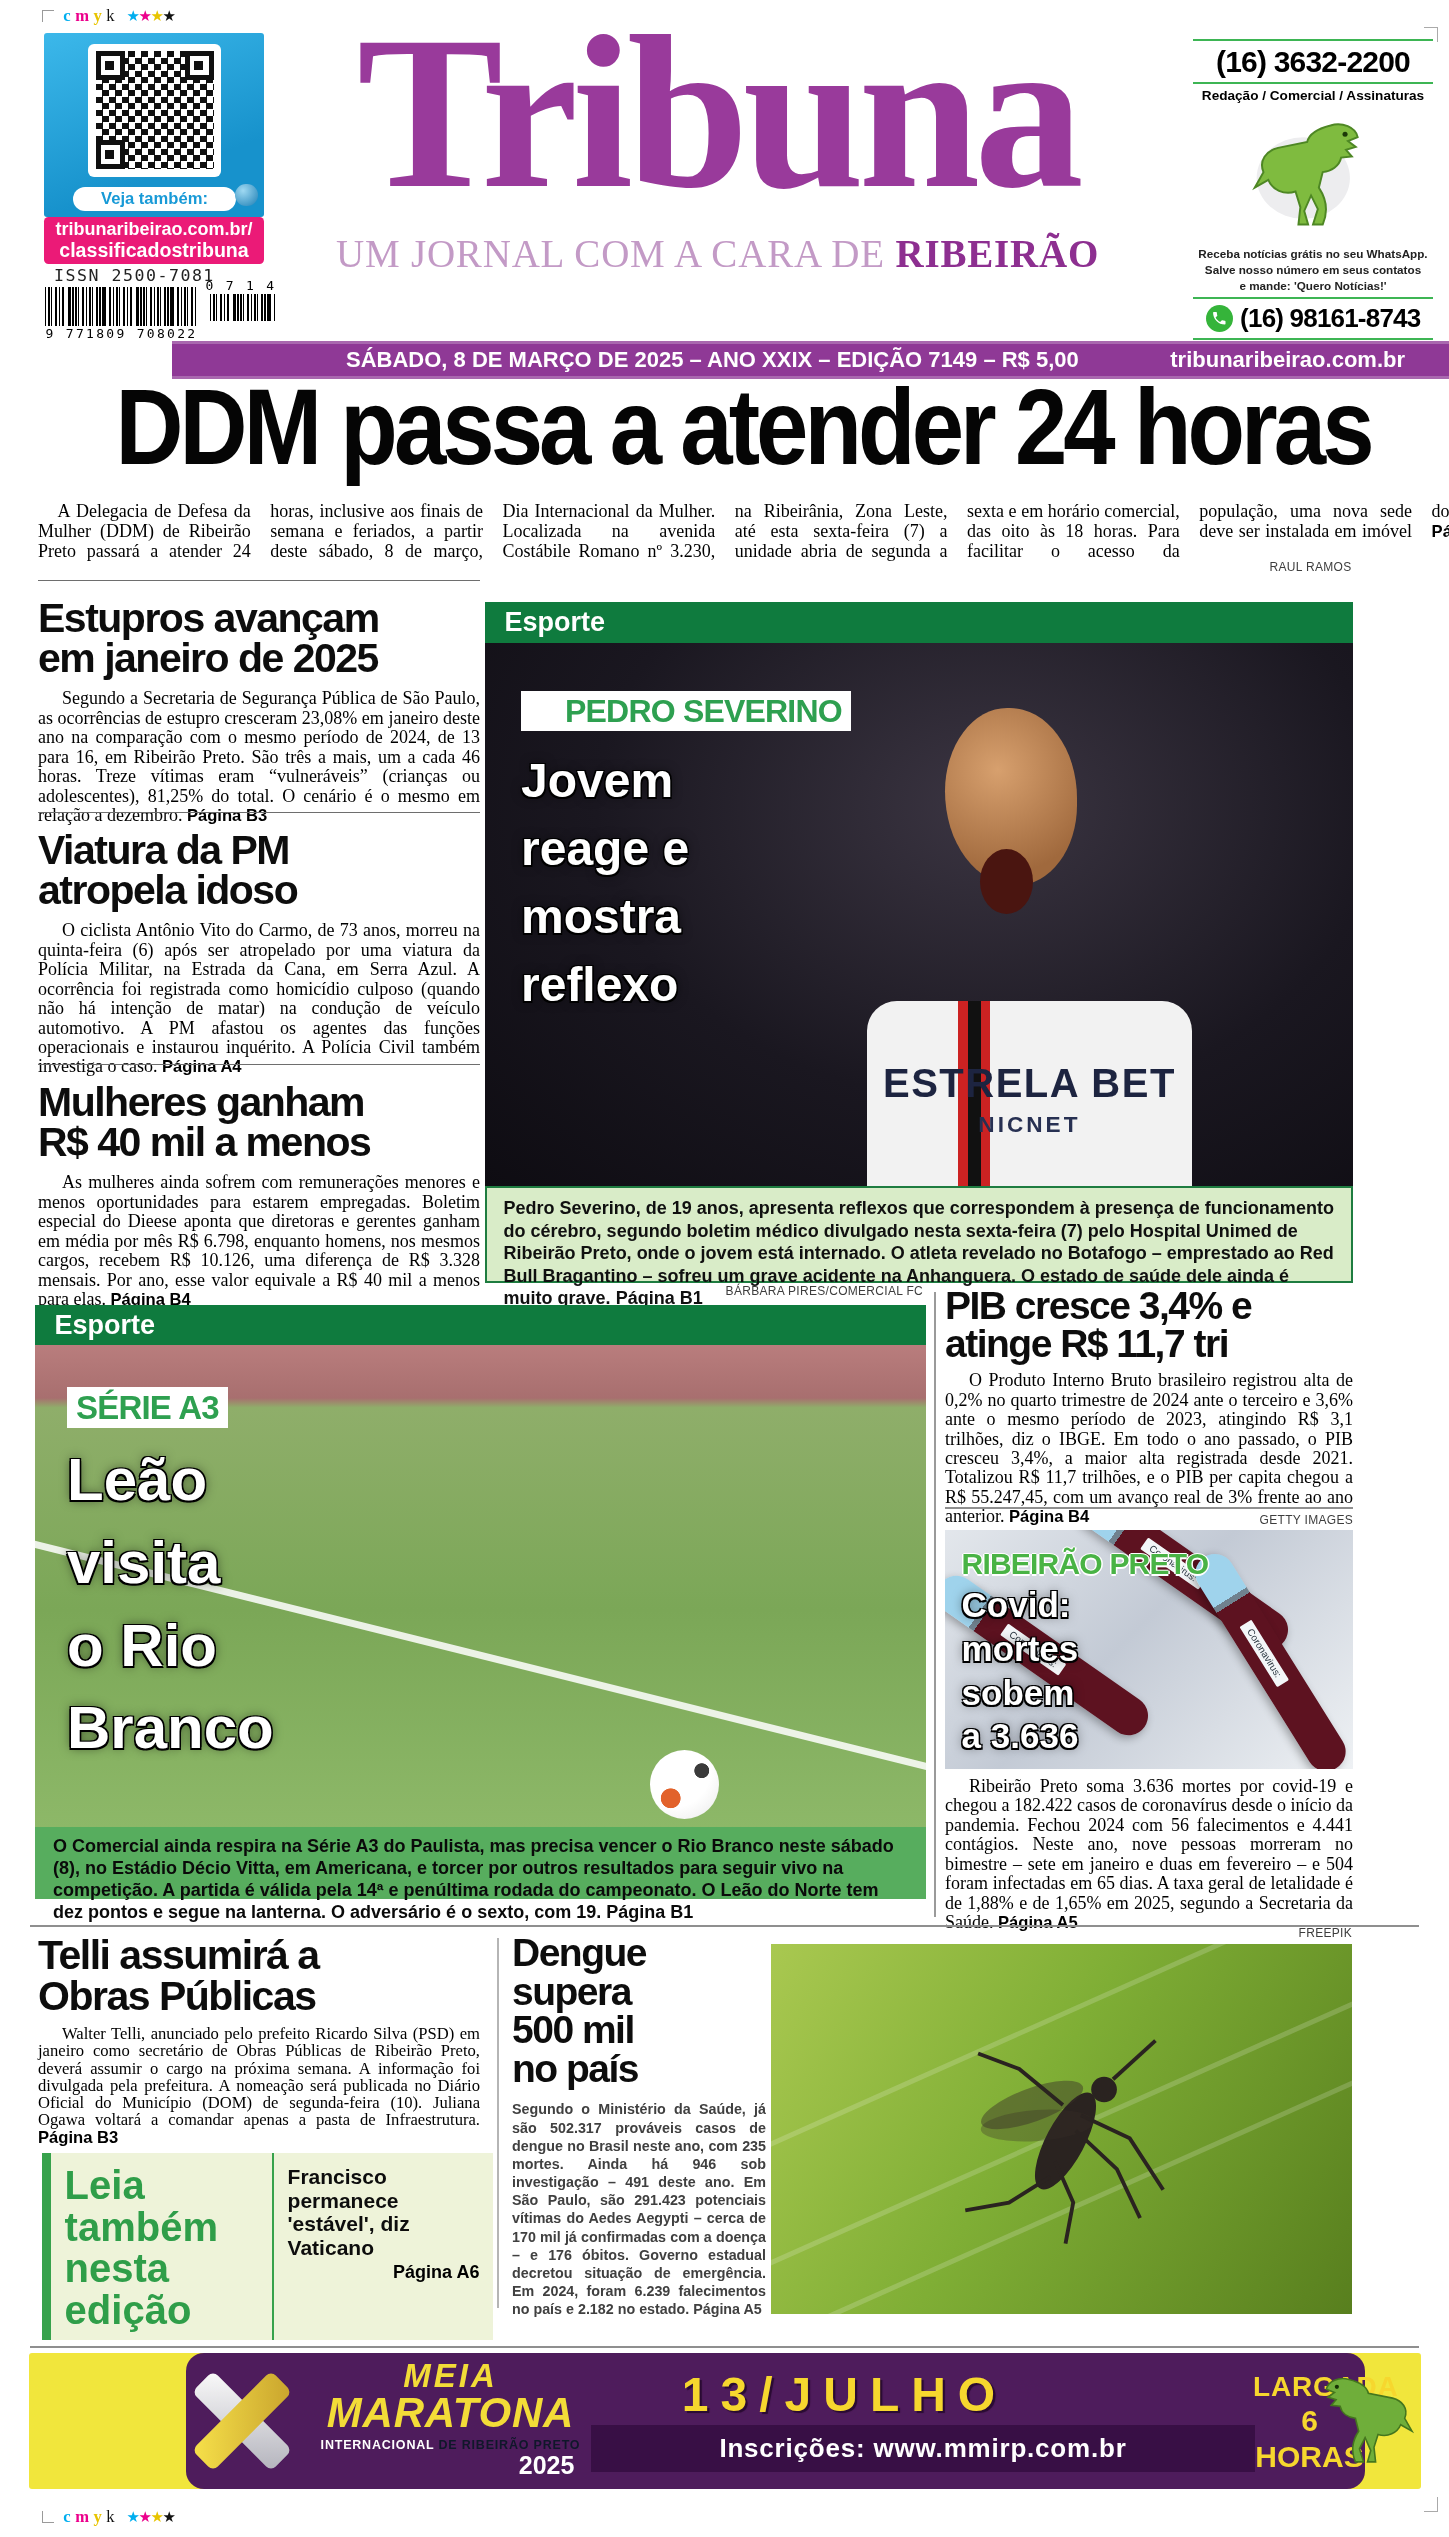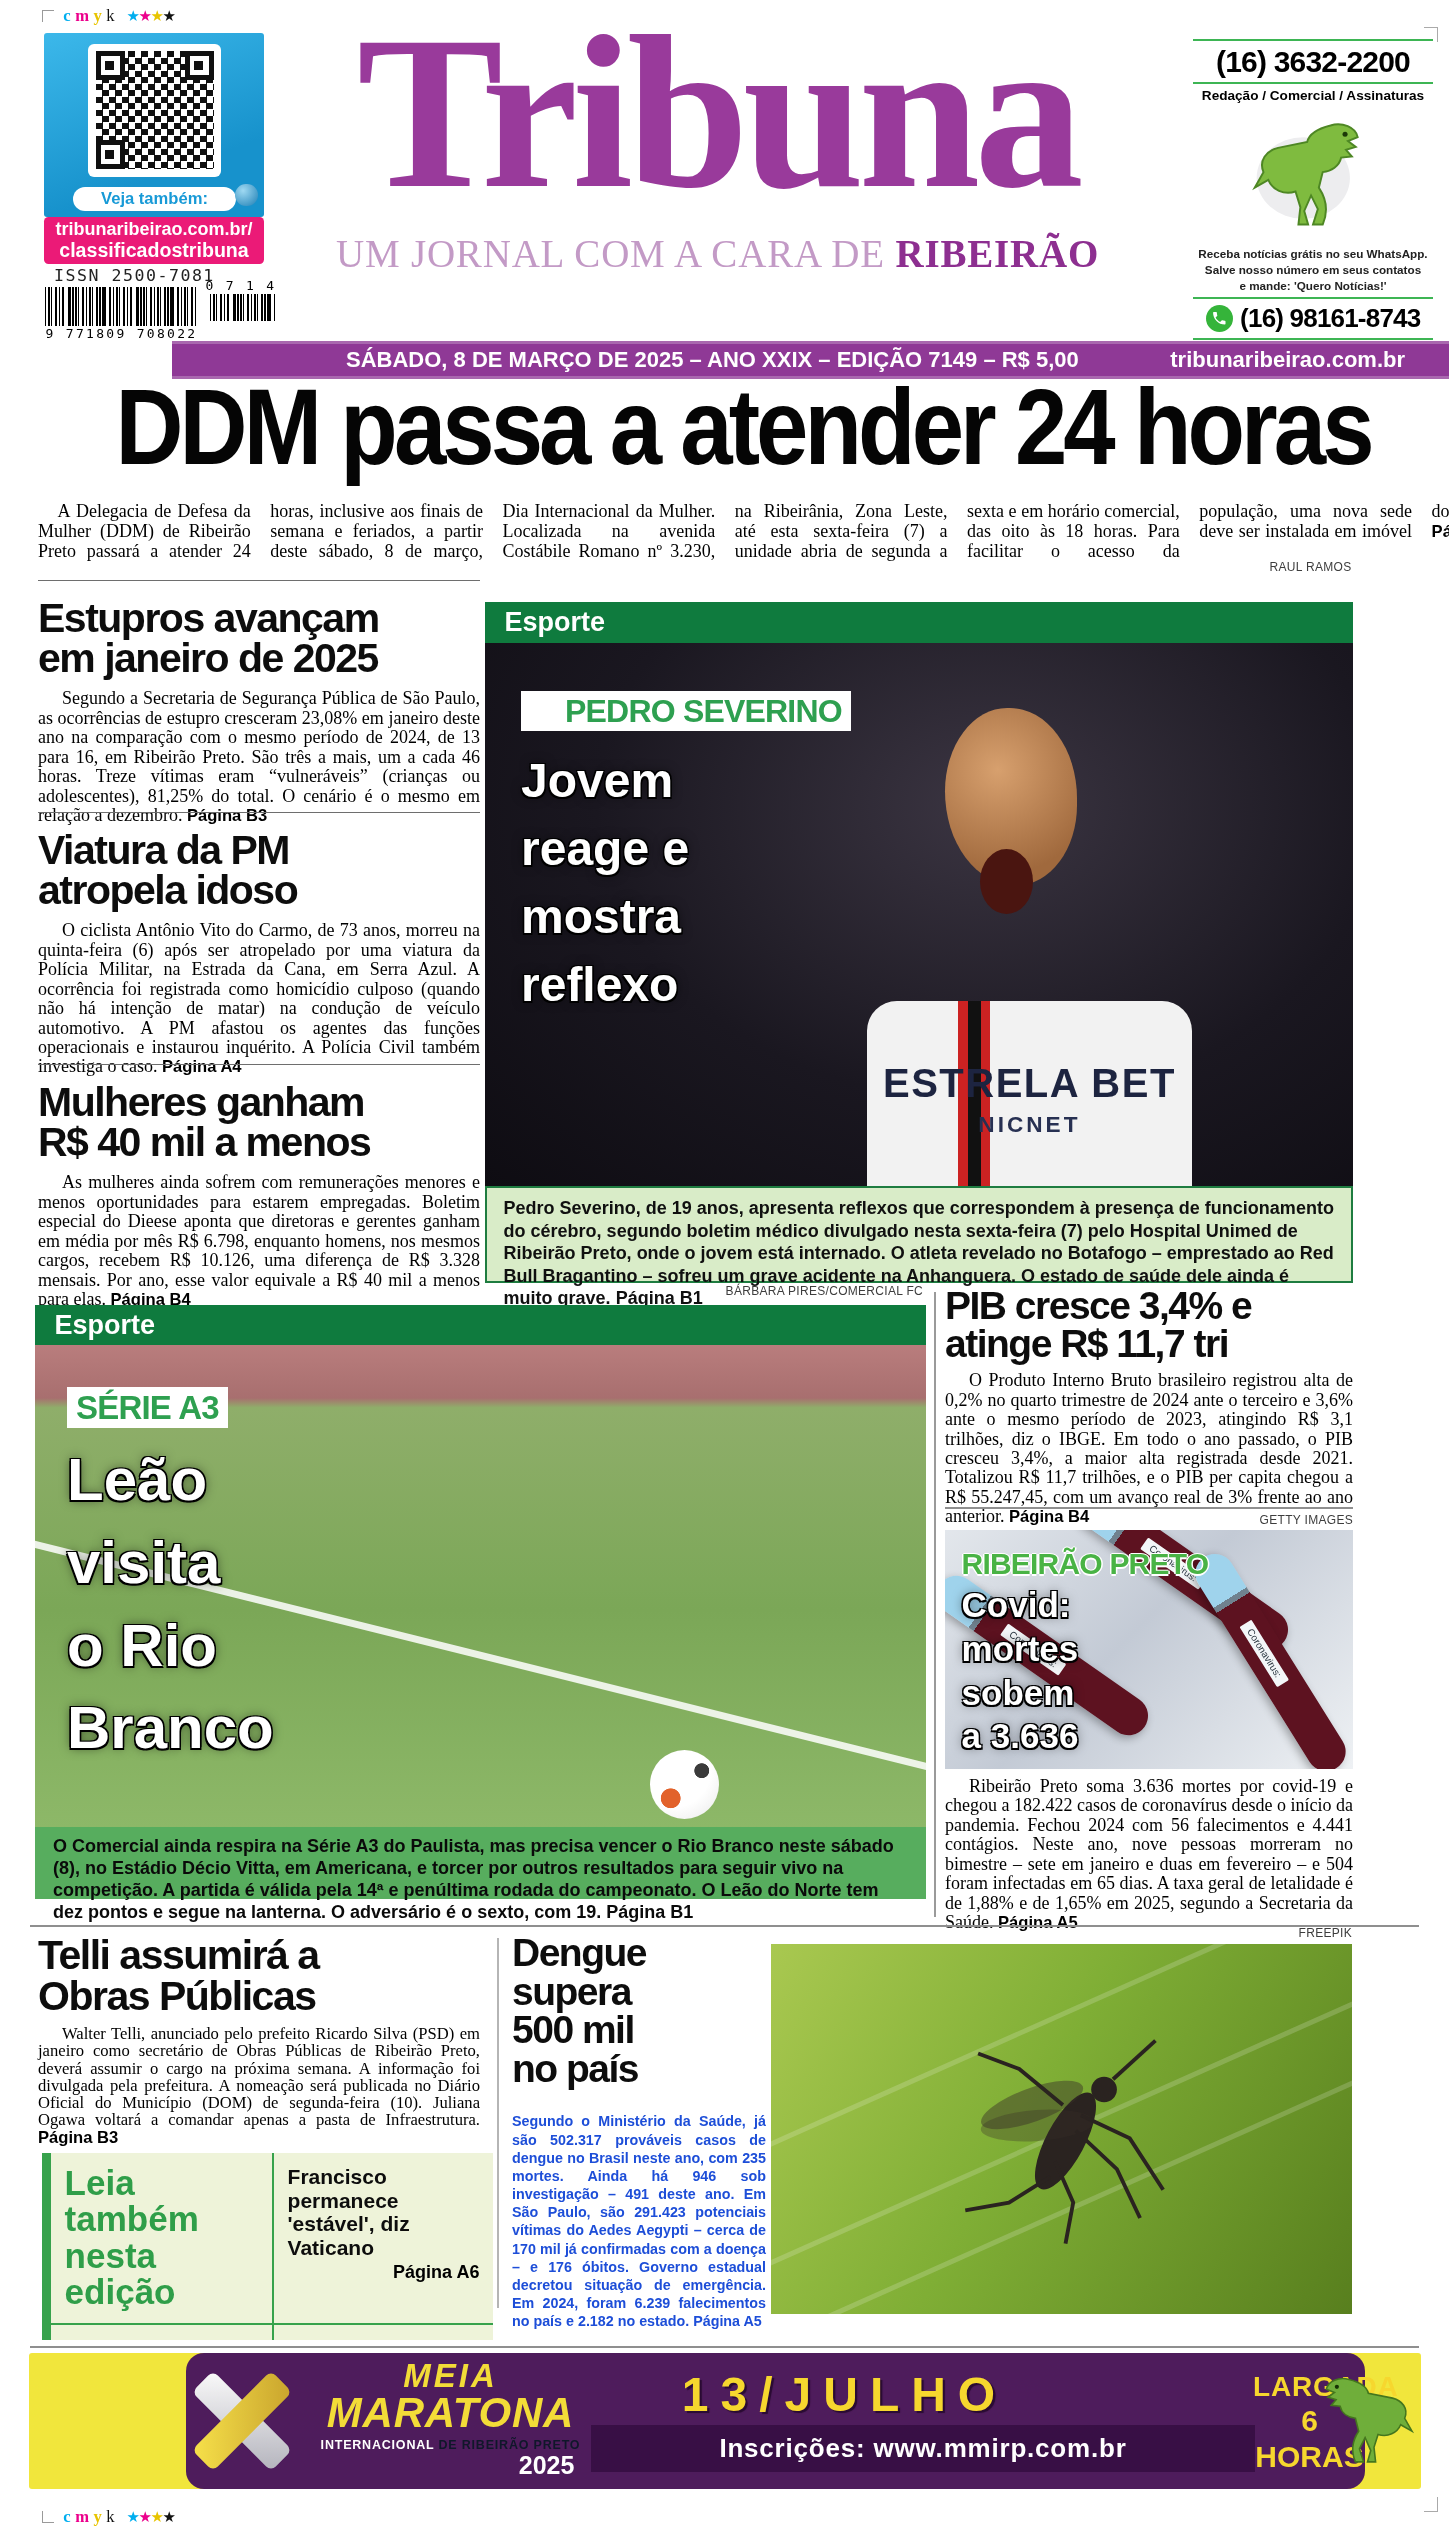--- a/index.html
+++ b/index.html
@@ -117,25 +117,25 @@
         box-shadow:0 3.8px 9px rgba(0,0,0,.3);display:flex;align-items:center;}
   .tube span{margin-left:78px;background:#f3f6f8;color:#2a3640;font-family:"Liberation Sans",sans-serif;
              font-size:9.8px;padding:1.5px 7.5px;border-radius:1.5px;}
   .covbody{position:absolute;left:0;top:495px;width:100%;}
   
   .leiabox{left:42px;top:2153px;width:451px;height:187px;background:#eef3d9;border-left:9px solid #37a24c;
            box-sizing:border-box;display:grid;grid-template-columns:1fr 1fr;overflow:hidden;}
   .leiacell{padding:12px 13.6px;box-sizing:border-box;}
   .leiacell.c2{border-left:2.3px solid #37a24c;}
   .leiacell.r2{border-top:2.3px solid #37a24c;}
-  .leiatitle{color:#2f9e49;font-family:"Liberation Sans",sans-serif;font-weight:bold;font-size:35px;line-height:1.04;white-space:pre-line;}
+  .leiatitle{color:#2f9e49;font-family:"Liberation Sans",sans-serif;font-weight:bold;font-size:40px;line-height:1.04;white-space:pre-line;}
   .leiatext{font-family:"Liberation Sans",sans-serif;font-weight:bold;font-size:21px;line-height:1.12;color:#0d0d0d;white-space:pre-line;}
   .leiapage{font-family:"Liberation Sans",sans-serif;font-weight:bold;font-size:18px;text-align:right;margin-top:3px;}
   .dengue-body{font-family:"Liberation Sans",sans-serif;font-weight:bold;font-size:14.3px;line-height:1.27;
-               text-align:justify;margin-top:24px;color:#1d4ed8;}
+               text-align:justify;margin-top:12px;color:#404040;}
   .mosqphoto{left:771px;top:1944px;width:581px;height:370px;overflow:hidden;
              background:linear-gradient(120deg,#a9c850 0%,#7fae35 45%,#587f1e 100%);}
   .leafvein{position:absolute;width:140%;height:4.5px;background:rgba(255,255,255,.18);transform:rotate(-24deg);}
   
   .banner{left:29px;top:2353px;width:1392px;height:136px;background:#f1e63c;border-radius:3px;overflow:hidden;}
   .bpurple{position:absolute;left:157px;top:0;width:1179px;height:136px;background:#4e1c5c;border-radius:18px;}
   .xlogo{position:absolute;left:148px;top:3px;width:130px;height:130px;}
   .xbar{position:absolute;left:9px;top:50px;width:112px;height:30px;border-radius:6.8px;}
   .xb1{background:linear-gradient(135deg,#fafafa,#b4b4bd);transform:rotate(45deg);}
   .xb2{background:linear-gradient(135deg,#f7e14a,#c9a42d);transform:rotate(-45deg);}

